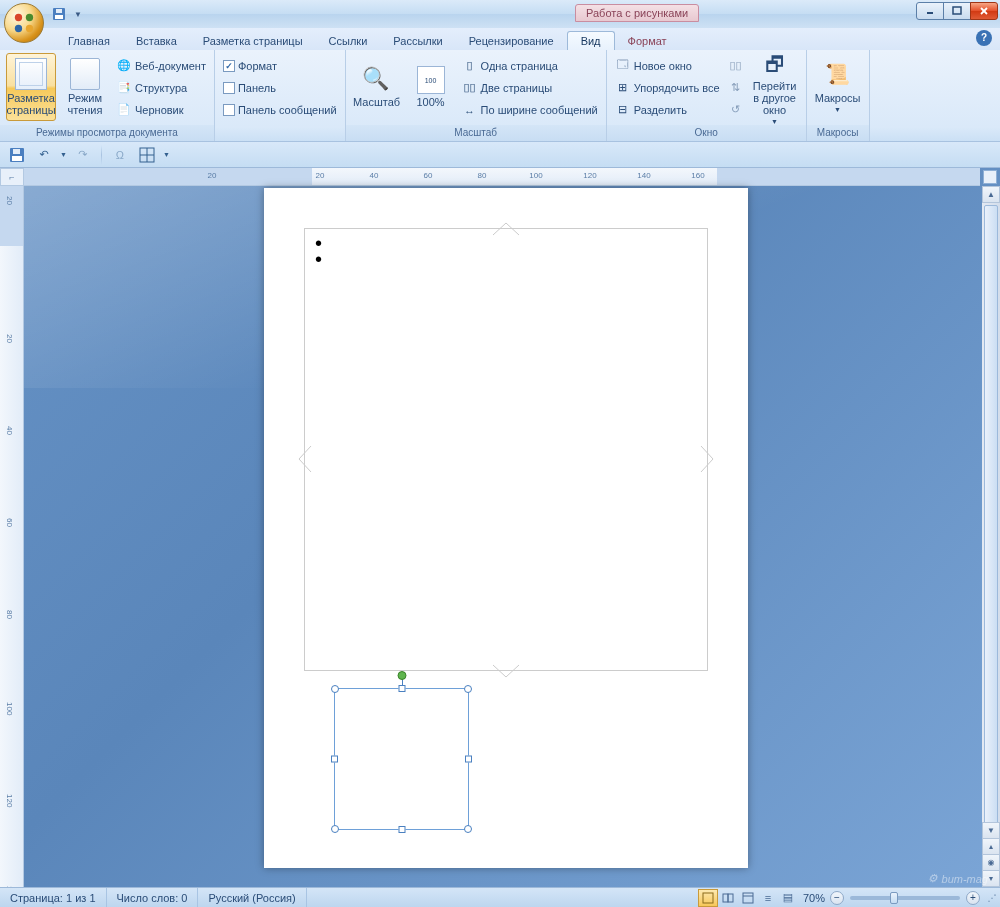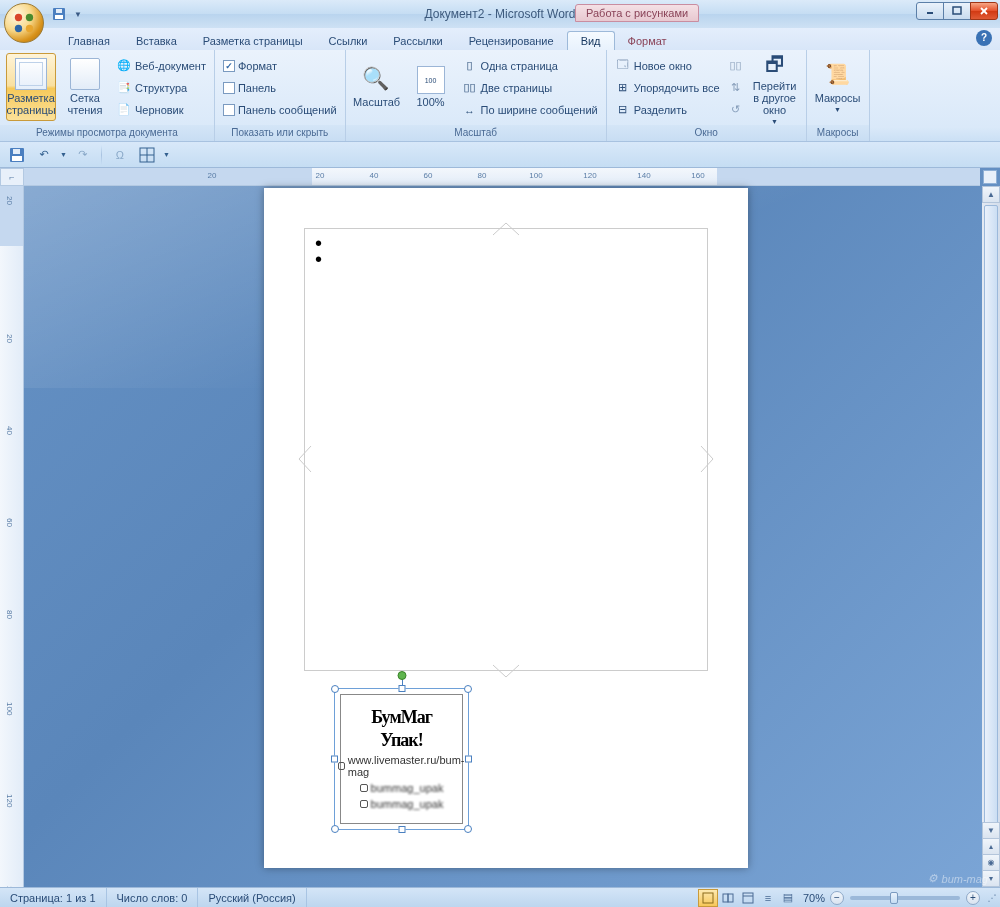--- a/index.html
+++ b/index.html
@@ -104,21 +104,20 @@
   <div class="qat">
     <div class="qat-item">
         <svg width="14" height="14" viewBox="0 0 14 14">
           <rect x="1" y="1" width="12" height="12" fill="#4b7fc0" rx="1"></rect>
           <rect x="3" y="8" width="8" height="4" fill="#fff"></rect>
           <rect x="4" y="2" width="6" height="4" fill="#e2ecf8"></rect>
         </svg>
       </div>
     <span style="color:#3a5a85;font-size:8px;">▼</span>
   </div>
-  <div class="title-center">Документ2 - Microsoft Word</div>
   <div class="context-tab">Работа с рисунками</div>
   <div class="win-controls">
     <div class="win-btn">
         <svg width="10" height="10">
           <line x1="2" y1="7" x2="8" y2="7" stroke="#2a4c77" stroke-width="2"></line>
         </svg>
       </div>
     <div class="win-btn">
         <svg width="10" height="10">
           <rect x="1" y="1" width="8" height="7" fill="none" stroke="#2a4c77" stroke-width="1.5"></rect>
@@ -148,21 +147,21 @@
 <div class="ribbon">
 
   <div class="group">
     <div class="group-body">
       <div class="big-btn active">
         <div class="ic-page"></div>
         <span>Разметка страницы</span>
       </div>
       <div class="big-btn">
         <div class="ic-read"></div>
-        <span>Сетка чтения</span>
+        <span>Режим чтения</span>
       </div>
       <div class="col-group">
         <div class="row-item">
             <span class="row-ic">🌐</span>
             <span>Веб-документ</span>
           </div>
         <div class="row-item">
             <span class="row-ic">📑</span>
             <span>Структура</span>
           </div>
@@ -185,21 +184,20 @@
         <div class="row-item">
             <span class="chk"></span>
             <span>Панель</span>
           </div>
         <div class="row-item">
             <span class="chk"></span>
             <span>Панель сообщений</span>
           </div>
       </div>
     </div>
-    <div class="group-label">Показать или скрыть</div>
   </div>
 
   <div class="group">
     <div class="group-body">
       <div class="big-btn">
         <div style="width:28px;height:28px;font-size:22px;">🔍</div>
         <span>Масштаб</span>
       </div>
       <div class="big-btn">
         <div style="width:28px;height:28px;background:#fff;border:1px solid #9bb5d6;font-size:7px;display:flex;align-items:center;justify-content:center;">100</div>
@@ -380,36 +378,20 @@
       <div class="rot-line"></div>
       <div class="rot-handle"></div>
       <div class="handle" style="left:-4px;top:-4px"></div>
       <div class="handle" style="right:-4px;top:-4px"></div>
       <div class="handle" style="left:-4px;bottom:-4px"></div>
       <div class="handle" style="right:-4px;bottom:-4px"></div>
       <div class="handle sq" style="left:50%;top:-4px;transform:translateX(-50%)"></div>
       <div class="handle sq" style="left:50%;bottom:-4px;transform:translateX(-50%)"></div>
       <div class="handle sq" style="left:-4px;top:50%;transform:translateY(-50%)"></div>
       <div class="handle sq" style="right:-4px;top:50%;transform:translateY(-50%)"></div>
-      <div class="img-content">
-        <div class="logo-text">БумМаг</div>
-        <div class="logo-text">Упак!</div>
-        <div class="tiny-line">
-            <span class="tiny-ic"></span>
-            <span>www.livemaster.ru/bum-mag</span>
-          </div>
-        <div class="tiny-line">
-            <span class="tiny-ic"></span>
-            <span style="filter:blur(1px)">bummag_upak</span>
-          </div>
-        <div class="tiny-line">
-            <span class="tiny-ic"></span>
-            <span style="filter:blur(1px)">bummag_upak</span>
-          </div>
-      </div>
     </div>
   </div>
 </div>
 
 <div class="statusbar">
   <div class="status-cell">Страница: 1 из 1</div>
   <div class="status-cell">Число слов: 0</div>
   <div class="status-cell">Русский (Россия)</div>
   <div class="status-right">
     <div class="view-btn active">

